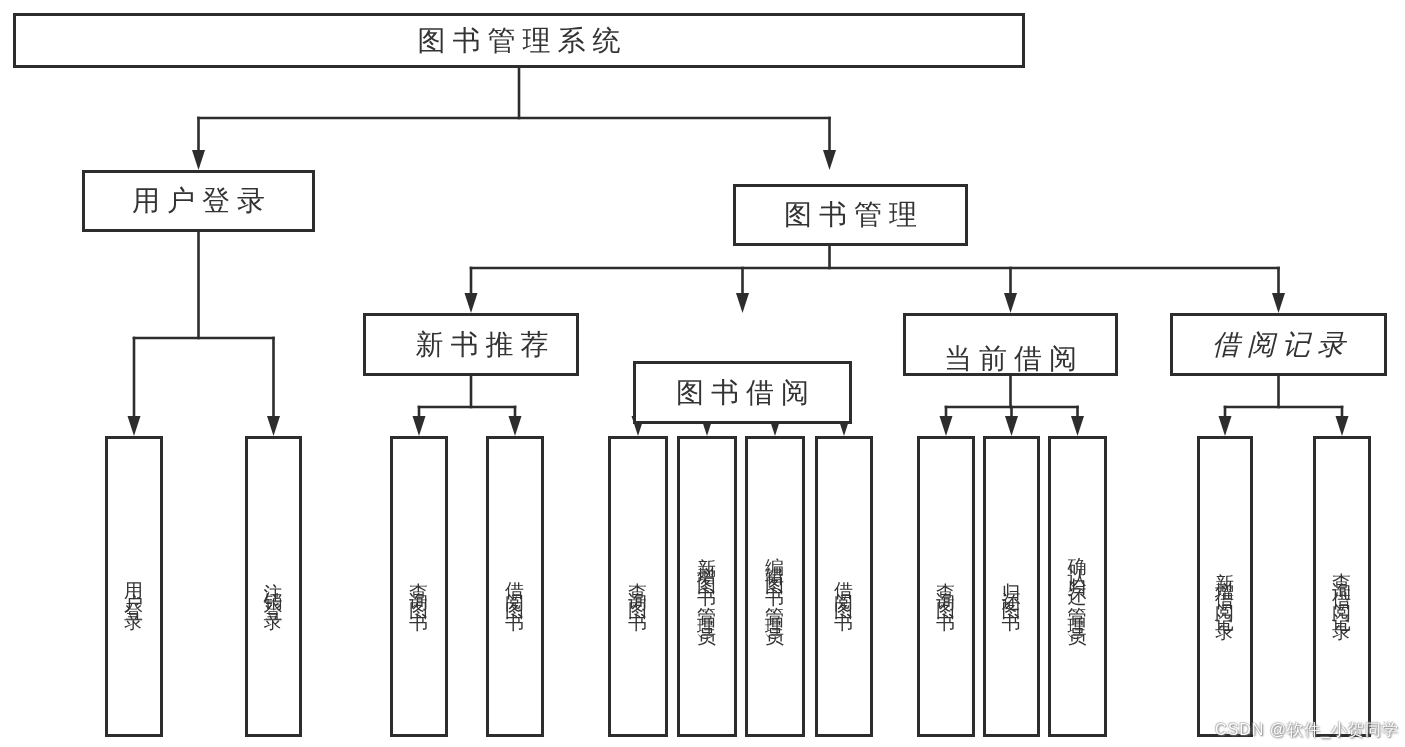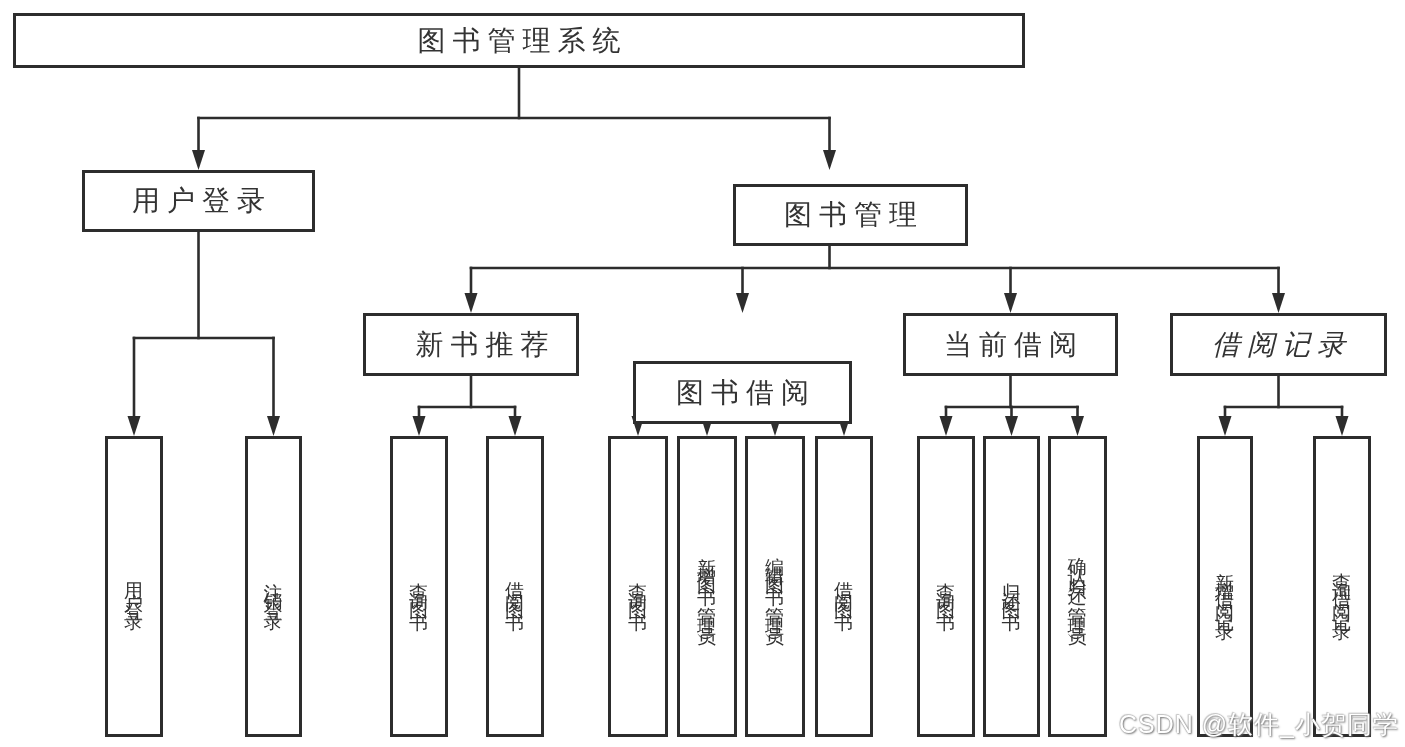--- a/index.html
+++ b/index.html
@@ -17,21 +17,21 @@
   .node .label{
     font-size:28px;letter-spacing:7px;text-indent:7px;white-space:nowrap;
     line-height:1;
   }
   .node.vertical .label{
     writing-mode:vertical-rl;text-orientation:mixed;
     font-size:19px;letter-spacing:10px;text-indent:0;white-space:normal;
   }
   .watermark{
     position:absolute;right:6px;bottom:6px;z-index:30;
-    font-size:25px;letter-spacing:1px;
+    font-size:16px;letter-spacing:1px;
     color:#ffffff;
     text-shadow:1px 1px 2px rgba(110,110,110,0.95),
                 -1px -1px 1px rgba(160,160,160,0.55),
                 0 0 1px rgba(140,140,140,0.9);
   }
 </style>
 </head>
 <body>
 
 <div class="stage" style="--bg: #ffffff; --fill: #ffffff; --border: #2d2d2d; --text: #333333;">
@@ -136,21 +136,21 @@
       </div>
       <div class="node vertical" style="left: 677px; top: 436px; width: 60px; height: 301px;">
         <span class="label">新增图书（管理员）</span>
       </div>
       <div class="node vertical" style="left: 745px; top: 436px; width: 60px; height: 301px;">
         <span class="label">编辑图书（管理员）</span>
       </div>
       <div class="node vertical" style="left: 815px; top: 436px; width: 58px; height: 301px;">
         <span class="label">借阅图书</span>
       </div>
-      <div class="node" style="left: 903px; top: 313px; width: 215px; height: 63px;">
+      <div class="node" style="left: 903px; top: 313px; width: 215px; height: 63px; align-items: flex-end;">
         <span class="label">当前借阅</span>
       </div>
       <div class="node vertical" style="left: 917px; top: 436px; width: 58px; height: 301px;">
         <span class="label">查询图书</span>
       </div>
       <div class="node vertical" style="left: 983px; top: 436px; width: 57px; height: 301px;">
         <span class="label">归还图书</span>
       </div>
       <div class="node vertical" style="left: 1048px; top: 436px; width: 59px; height: 301px;">
         <span class="label">确认归还（管理员）</span>

